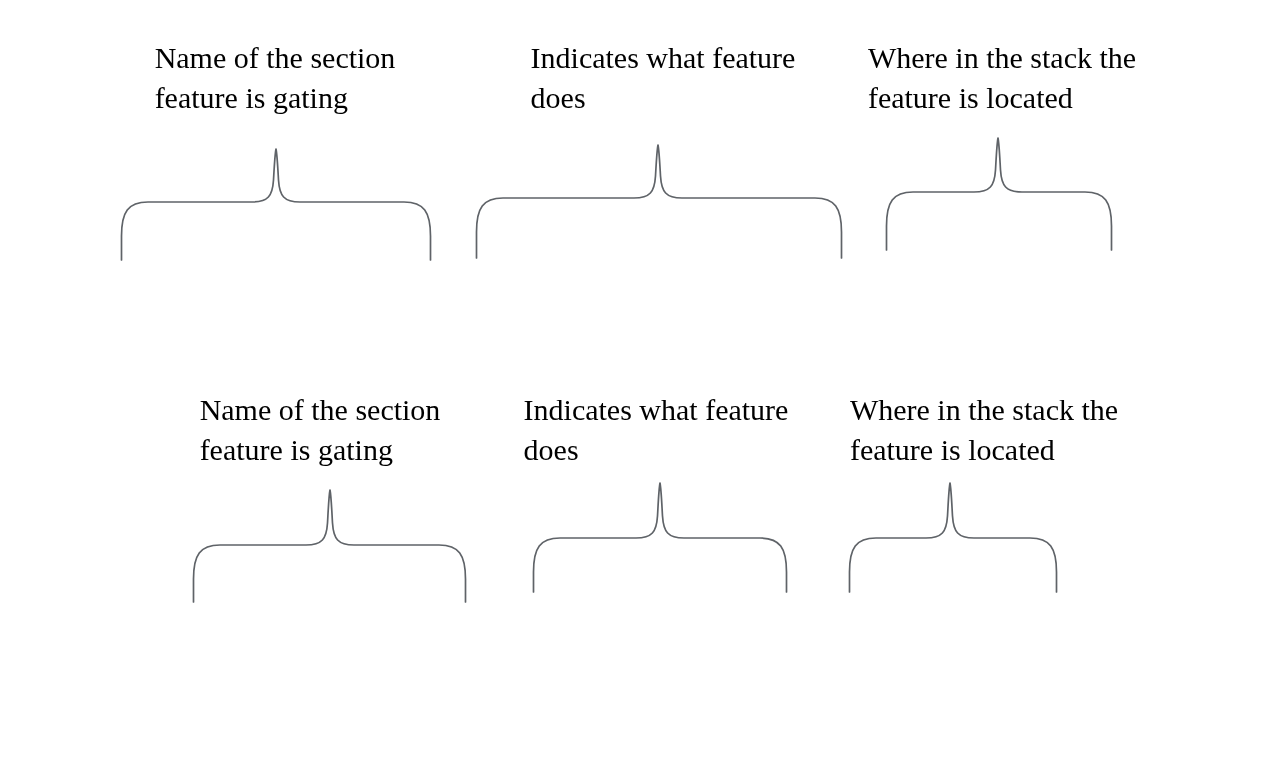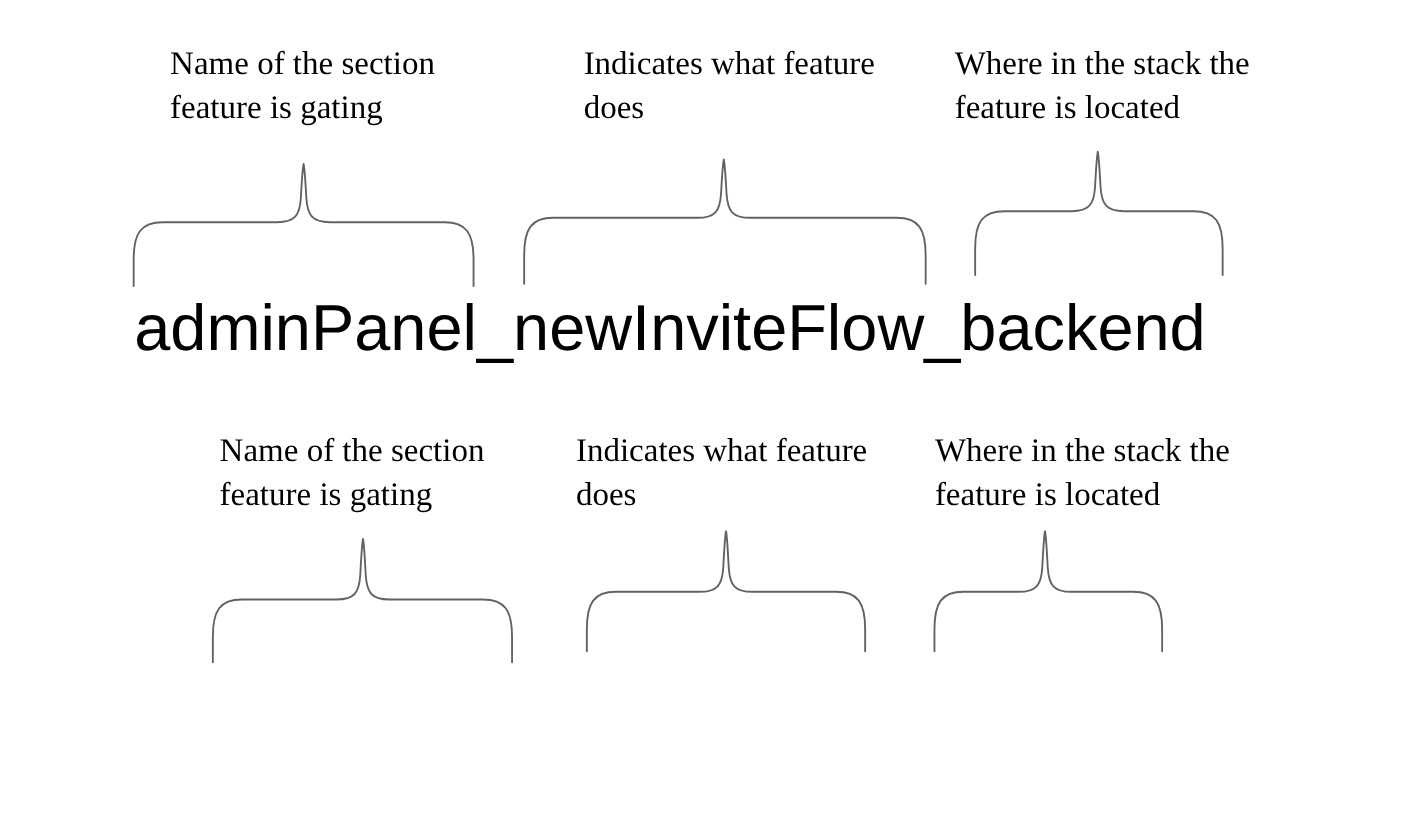--- a/index.html
+++ b/index.html
@@ -58,21 +58,20 @@
       <svg width="368" height="117" viewBox="0 0 368 117">
         <path d="M 1.5,115 L 1.5,89 C 1.5,65 8,55 28,55 L 159,55 C 175,55 179.5,49 180.5,33 C 181.2,21 181.8,8 183,2 C 184.2,8 184.8,21 185.5,33 C 186.5,49 191,55 207,55 L 340,55 C 360,55 366.5,65 366.5,89 L 366.5,115" fill="none" stroke="#5f6368" stroke-width="1.7" stroke-linecap="round" stroke-linejoin="round"></path>
       </svg>
     </div>
   <div class="brace" style="left:885px;top:136px">
       <svg width="228" height="116" viewBox="0 0 228 116">
         <path d="M 1.5,114 L 1.5,90 C 1.5,66 8,56 28,56 L 89,56 C 105,56 109.5,50 110.5,34 C 111.2,22 111.8,8 113,2 C 114.2,8 114.8,22 115.5,34 C 116.5,50 121,56 137,56 L 200,56 C 220,56 226.5,66 226.5,90 L 226.5,114" fill="none" stroke="#5f6368" stroke-width="1.7" stroke-linecap="round" stroke-linejoin="round"></path>
       </svg>
     </div>
 
-  <div class="flag-name" style="left:122px;top:268px">adminPanel_newInviteFlow_backend</div>
 
   <div class="label" style="left:320px;top:390px">
     <div>Name of the section</div>
     <div>feature is gating</div>
   </div>
   <div class="label" style="left:656px;top:390px">
     <div>Indicates what feature</div>
     <div>does</div>
   </div>
   <div class="label" style="left:984px;top:390px">

